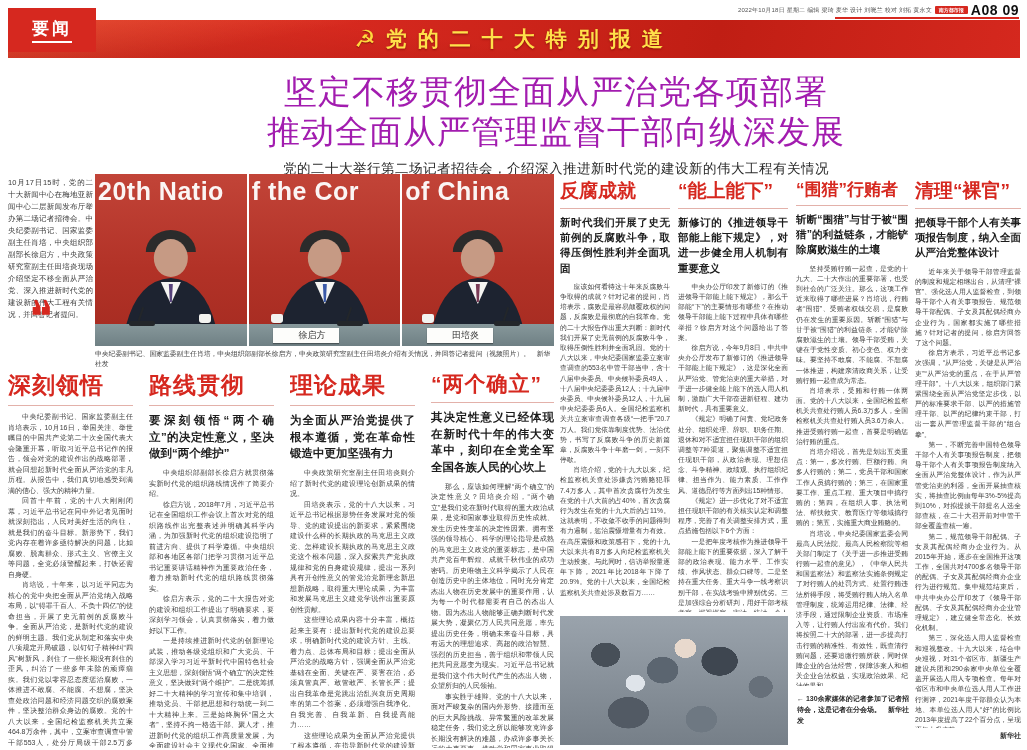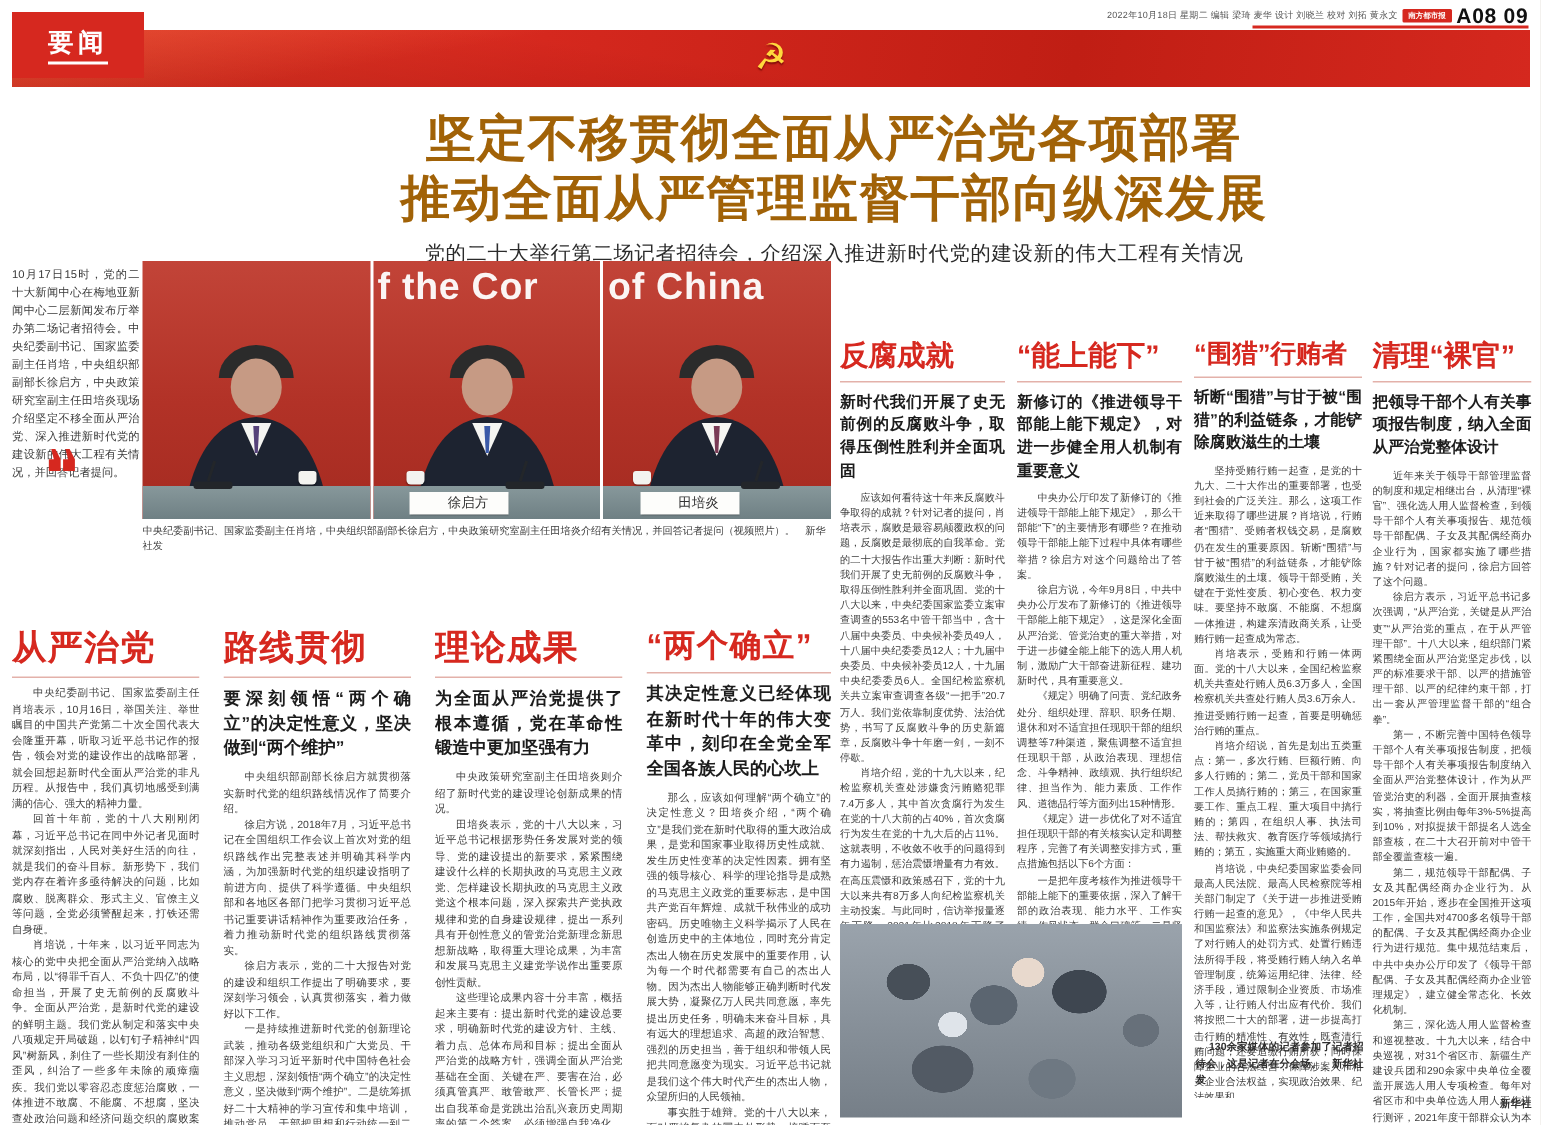--- a/index.html
+++ b/index.html
@@ -20,41 +20,41 @@
                  linear-gradient(8deg,rgba(120,0,0,.30) 0%,rgba(120,0,0,0) 45%);}
   .banner-center{position:absolute;top:0;left:0;right:0;height:100%;display:flex;align-items:center;justify-content:center;gap:10px;}
   .emblem{color:#ffd83d;font-size:24px;line-height:1;text-shadow:0 1px 1px rgba(90,0,0,.6);}
   .banner-title{color:#ffe04a;font-size:21px;font-weight:bold;letter-spacing:11px;
                 text-shadow:0 1px 2px rgba(90,0,0,.55);}
   .yaowen{position:absolute;top:8px;left:8px;width:88px;height:44px;background:#d6281f;
           display:flex;align-items:center;justify-content:center;z-index:3;}
   .yaowen span{color:#fff;font-size:17px;font-weight:bold;letter-spacing:3px;border-bottom:2px solid #fff;padding-bottom:1px;}
   
   .headline{position:absolute;top:72px;left:95px;right:10px;text-align:center;}
-  .headline .h1{font-size:33px;line-height:1.22;font-weight:bold;color:#a16207;letter-spacing:1px;}
+  .headline .h1{font-size:33px;line-height:1.22;font-weight:normal;color:#a21caf;letter-spacing:1px;}
   .headline .deck{margin-top:7px;font-size:13.5px;color:#2b2b2b;letter-spacing:.5px;}
   
   .intro{position:absolute;top:177px;left:8px;width:85px;height:142px;overflow:hidden;
          font-size:7.5px;line-height:1.6;color:#3a3a3a;text-align:justify;}
   .quote{position:absolute;top:295px;left:30px;font-size:44px;color:#d6281f;line-height:1;
          transform:scaleX(-1);}
   
   .main-photo{position:absolute;top:174px;left:95px;width:459px;height:172px;display:flex;gap:2px;background:#fff;}
   .panel{position:relative;flex:1;overflow:hidden;background:linear-gradient(180deg,#c24438 0%,#b23227 55%,#a52b21 100%);}
   .backdrop{position:absolute;top:3px;left:3px;color:#fff;font-weight:bold;font-size:25px;white-space:nowrap;letter-spacing:.5px;opacity:.95;}
   .panel svg{position:absolute;bottom:20px;left:0;width:100%;height:120px;}
   .desk{position:absolute;bottom:0;left:0;right:0;height:22px;background:linear-gradient(180deg,#87989b,#6f8084);}
   .mic{position:absolute;bottom:20px;width:26px;height:5px;background:#23262a;border-radius:2px;}
   .mic:before{content:"";position:absolute;left:11px;top:-14px;width:2px;height:14px;background:#23262a;transform:rotate(18deg);}
   .cup{position:absolute;bottom:23px;width:12px;height:9px;background:#f3f3f0;border-radius:2px 2px 3px 3px;box-shadow:0 1px 1px rgba(0,0,0,.3);}
   .nameplate{position:absolute;bottom:3px;left:16%;width:54px;height:15px;background:#fdfdfb;
              display:flex;align-items:center;justify-content:center;font-size:9px;color:#333;box-shadow:0 1px 1px rgba(0,0,0,.35);padding-left:12px;}
   .photo-caption{position:absolute;top:349px;left:95px;width:459px;font-size:6.8px;color:#3c3c3c;}
   
-  .col{position:absolute;overflow:hidden;margin-top:46px;}
+  .col{position:absolute;overflow:hidden;}
   .col-head{color:#d6281f;font-weight:bold;border-bottom:1px solid #e3b1aa;padding-bottom:4px;margin-bottom:6px;white-space:nowrap;}
   .left .col-head{font-size:23px;letter-spacing:1px;}
   .right .col-head{font-size:19px;}
   .col-sub{font-weight:bold;color:#1c1c1c;text-align:justify;margin-bottom:6px;}
   .left .col-sub{font-size:11.5px;line-height:1.45;}
   .right .col-sub{font-size:10.5px;line-height:1.45;}
   .col-body p{margin:0;text-indent:2em;text-align:justify;color:#3d3d3d;}
   .left .col-body p{font-size:7px;line-height:1.5;}
   .right .col-body p{font-size:6.8px;line-height:1.5;}
   
@@ -81,37 +81,39 @@
   <div class="topbar">
     <span class="dateline">2022年10月18日 星期二 编辑 梁琦 麦华 设计 刘晓兰 校对 刘拓 黄永文</span>
     <span class="brand-badge">南方都市报</span>
     <span class="pagenum">A08 09</span>
   </div>
   <div class="topbar-rule"></div>
 
   <div class="banner">
     <div class="banner-center">
       <span class="emblem">☭</span>
+      <span class="banner-title">党的二十大特别报道</span>
     </div>
   </div>
   <div class="yaowen">
     <span>要闻</span>
   </div>
 
   <div class="headline">
     <div class="h1">坚定不移贯彻全面从严治党各项部署</div>
     <div class="h1">推动全面从严管理监督干部向纵深发展</div>
     <div class="deck">党的二十大举行第二场记者招待会，介绍深入推进新时代党的建设新的伟大工程有关情况</div>
   </div>
 
   <div class="intro">10月17日15时，党的二十大新闻中心在梅地亚新闻中心二层新闻发布厅举办第二场记者招待会。中央纪委副书记、国家监委副主任肖培，中央组织部副部长徐启方，中央政策研究室副主任田培炎现场介绍坚定不移全面从严治党、深入推进新时代党的建设新的伟大工程有关情况，并回答记者提问。</div>
   <div class="quote">❝</div>
 
   <div class="main-photo">
     <div class="panel">
+      <div class="backdrop">20th Natio</div>
       <svg viewBox="0 0 150 120">
         <path d="M50 46 a25 22 0 0 1 50 0 z" fill="#2b2b2b"></path>
         <ellipse cx="75" cy="52" rx="17" ry="19" fill="#c69a84"></ellipse>
         <path d="M30 120 Q42 74 75 72 Q108 74 120 120 Z" fill="#1d2330"></path>
         <polygon points="65,76 85,76 75,98" fill="#f5f5f2"></polygon>
         <polygon points="73,78 77,78 76,96 74,96" fill="#56427a"></polygon>
       </svg>
       <div class="desk"></div>
       <div class="mic" style="left:34px"></div>
       <div class="cup" style="left:104px"></div>
@@ -141,21 +143,21 @@
       </svg>
       <div class="desk"></div>
       <div class="mic" style="left:92px"></div>
       <div class="cup" style="left:20px"></div>
       <div class="nameplate">田培炎</div>
     </div>
   </div>
   <div class="photo-caption">中央纪委副书记、国家监委副主任肖培，中央组织部副部长徐启方，中央政策研究室副主任田培炎介绍有关情况，并回答记者提问（视频照片）。　新华社发</div>
 
   <div class="col left" style="top:370px;left:8px;width:125px;height:378px">
-    <div class="col-head">从严治党</div>
+    <div class="col-head">深刻领悟</div>
     <div class="col-body">
       <p>中央纪委副书记、国家监委副主任肖培表示，10月16日，举国关注、举世瞩目的中国共产党第二十次全国代表大会隆重开幕，听取习近平总书记作的报告，领会对党的建设作出的战略部署，就会回想起新时代全面从严治党的非凡历程。从报告中，我们真切地感受到满满的信心、强大的精神力量。</p>
       <p>回首十年前，党的十八大刚刚闭幕，习近平总书记在同中外记者见面时就深刻指出，人民对美好生活的向往，就是我们的奋斗目标。新形势下，我们党内存在着许多亟待解决的问题，比如腐败、脱离群众、形式主义、官僚主义等问题，全党必须警醒起来，打铁还需自身硬。</p>
       <p>肖培说，十年来，以习近平同志为核心的党中央把全面从严治党纳入战略布局，以“得罪千百人、不负十四亿”的使命担当，开展了史无前例的反腐败斗争。全面从严治党，是新时代党的建设的鲜明主题。我们党从制定和落实中央八项规定开局破题，以钉钉子精神纠“四风”树新风，刹住了一些长期没有刹住的歪风，纠治了一些多年未除的顽瘴痼疾。我们党以零容忍态度惩治腐败，一体推进不敢腐、不能腐、不想腐，坚决查处政治问题和经济问题交织的腐败案件，坚决整治群众身边的腐败。党的十八大以来，全国纪检监察机关共立案464.8万余件，其中，立案审查调查中管干部553人，处分厅局级干部2.5万多人、县处级干部18.2万多人，反腐败斗争取得压倒性胜利并全面巩固。</p>
     </div>
   </div>
   <div class="col left" style="top:370px;left:149px;width:125px;height:378px">
     <div class="col-head">路线贯彻</div>
     <div class="col-sub">要深刻领悟“两个确立”的决定性意义，坚决做到“两个维护”</div>
     <div class="col-body">

